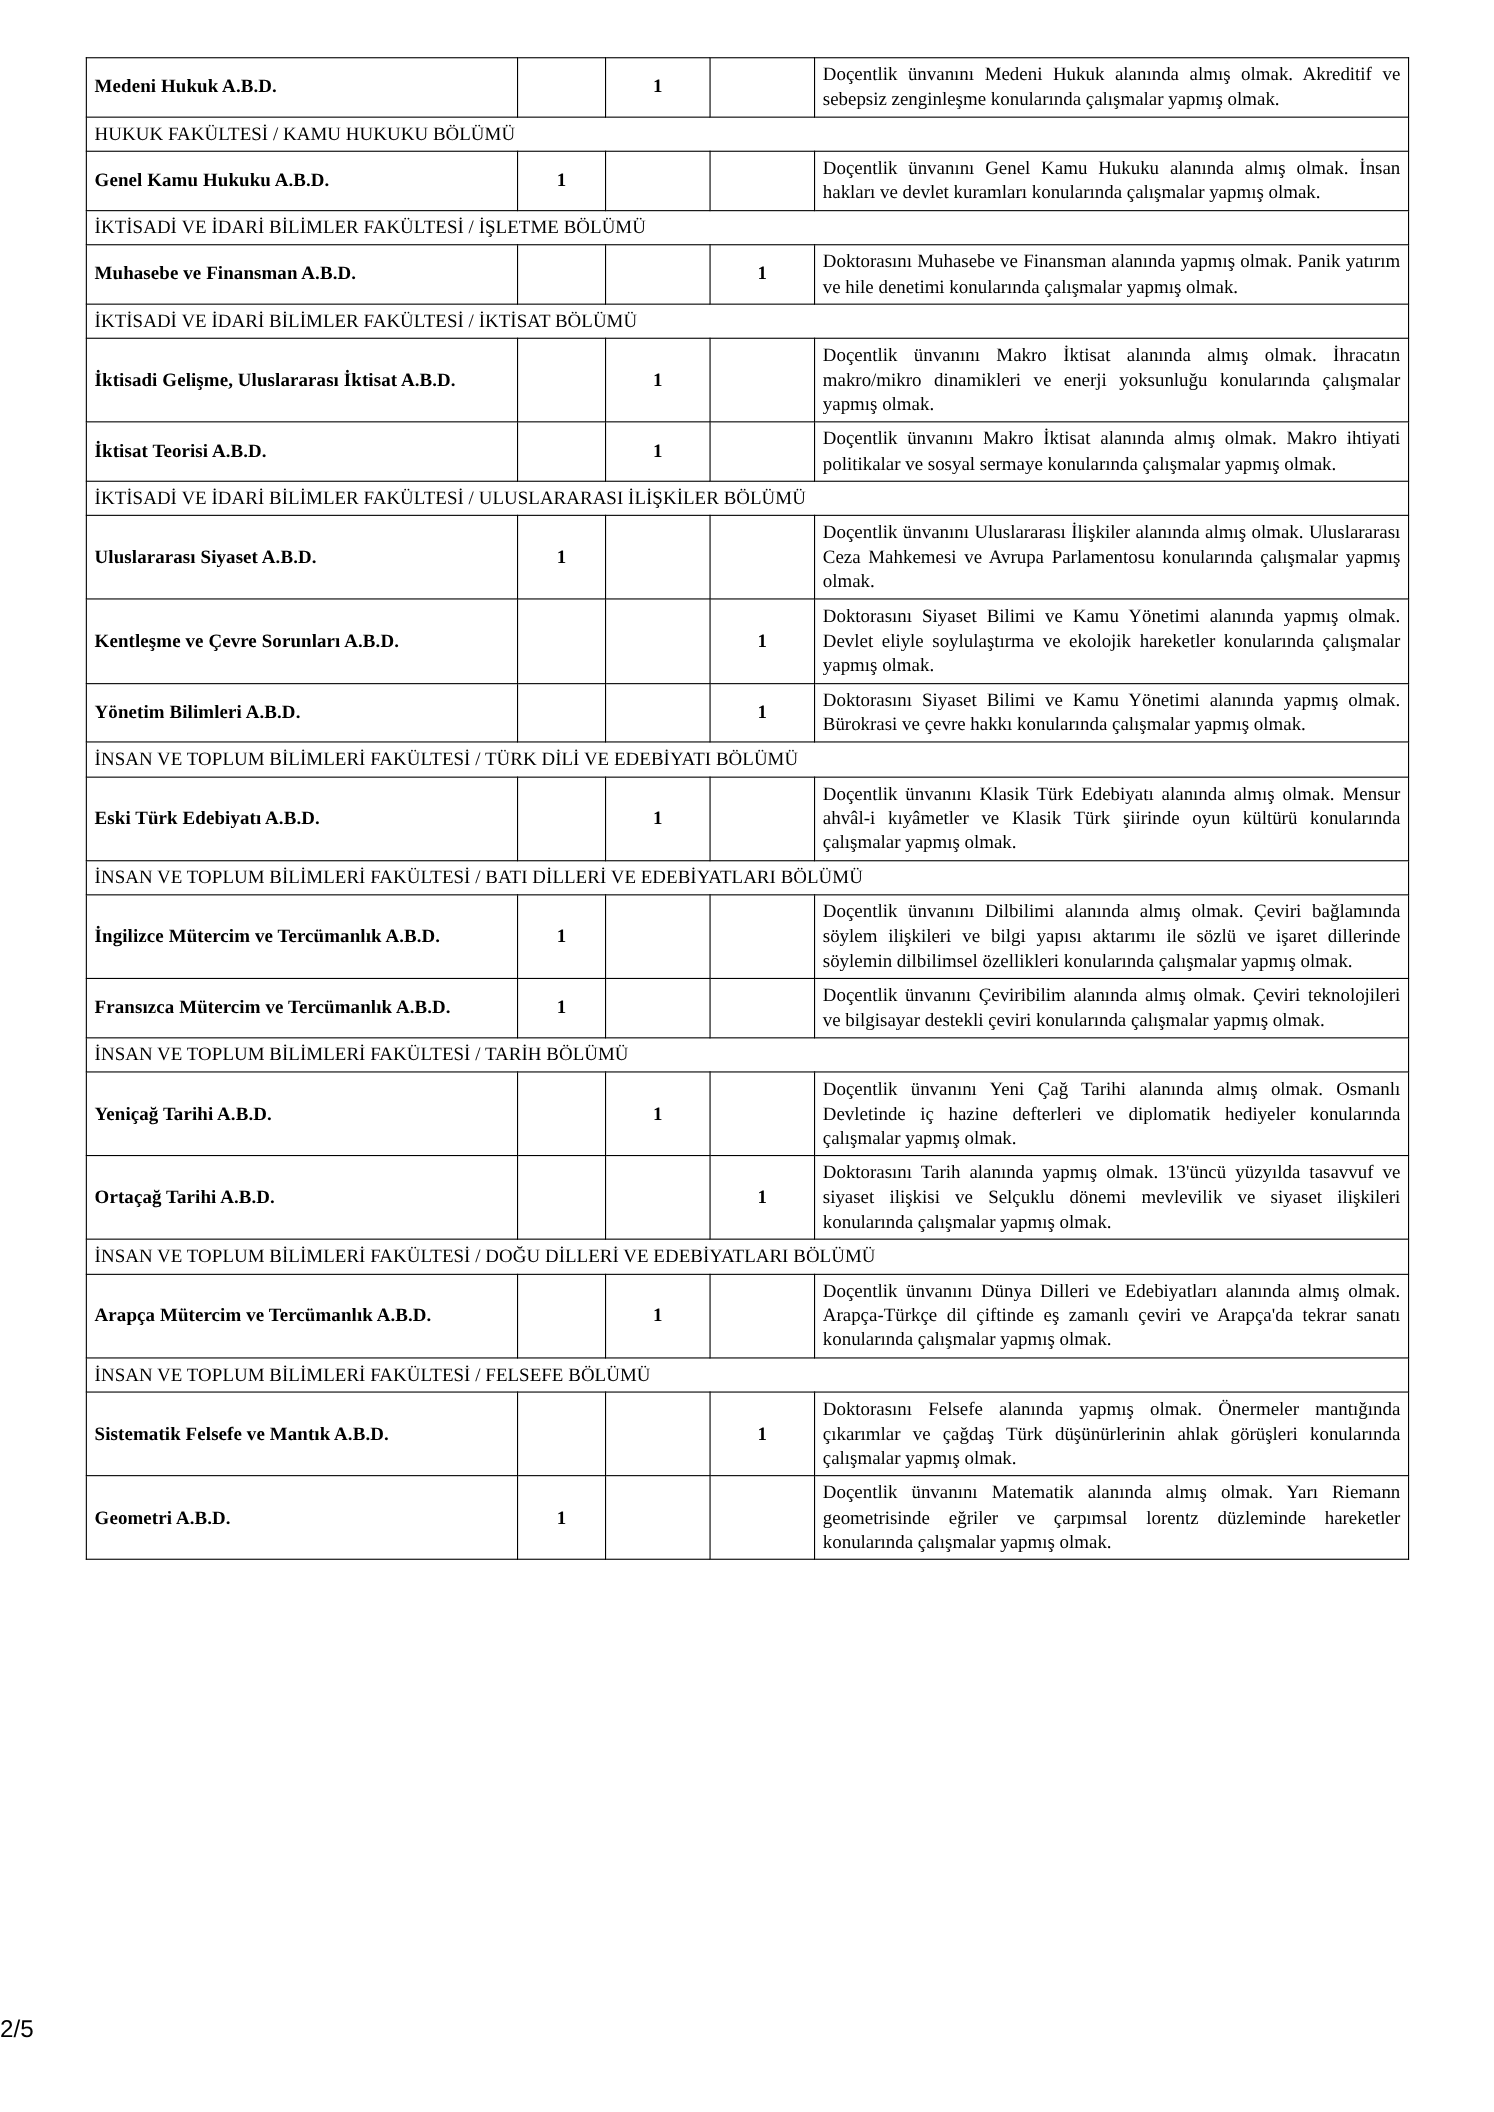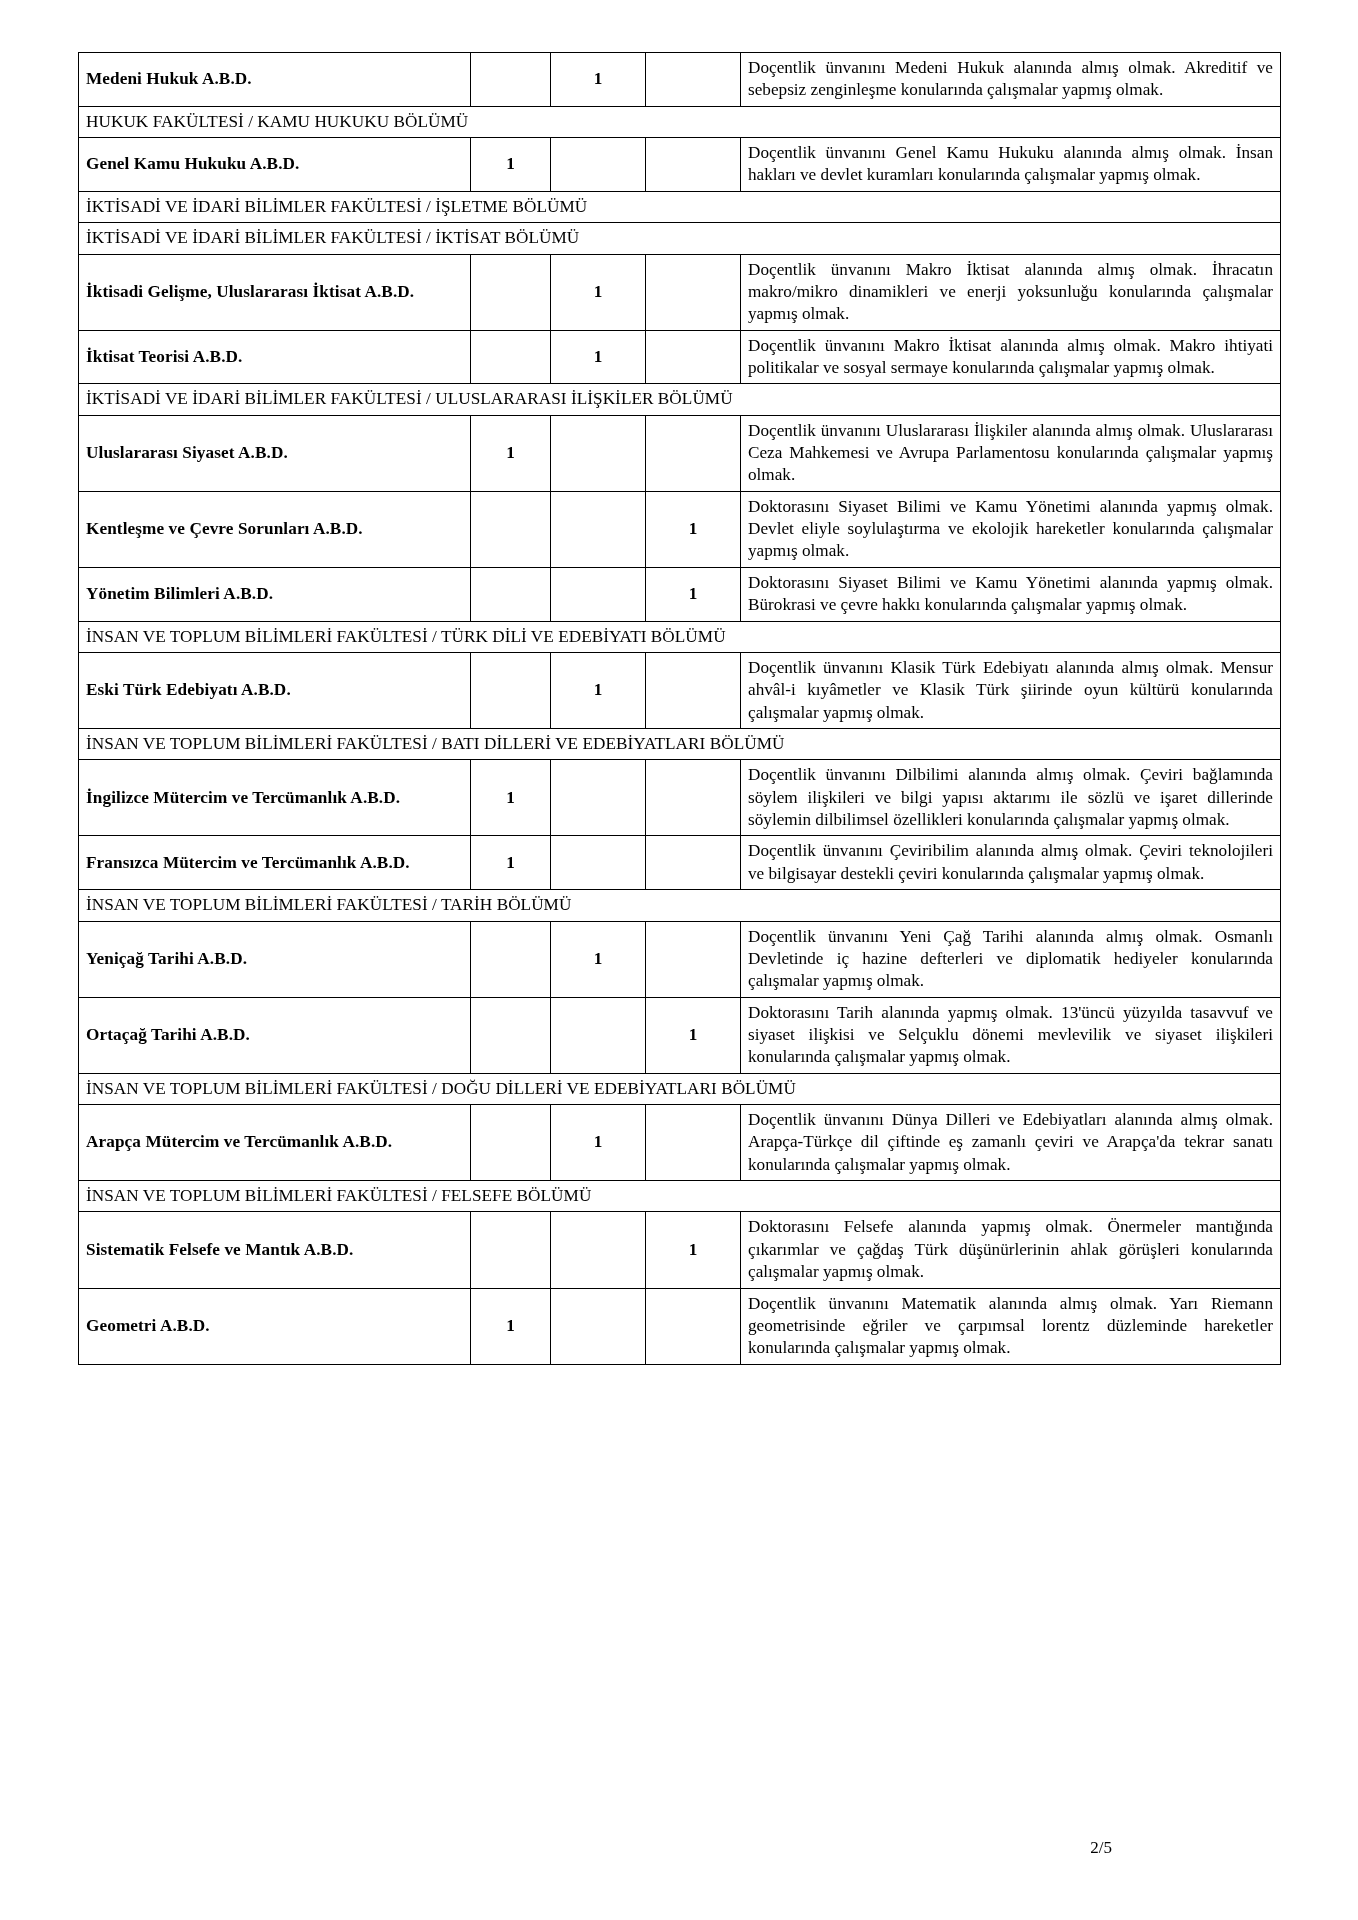--- a/index.html
+++ b/index.html
@@ -61,23 +61,23 @@
     font-size: 17.4px;
     padding: 5px 9px;
     letter-spacing: 0.05px;
     margin-left: 29px;
   }
   .footer {
     position: absolute;
     left: 0;
     right: 0;
     bottom: 62px;
-    text-align: right;
-    font-size: 17px;
-    font-family: Liberation Serif, serif;
+    text-align: left;
+    font-size: 22px;
+    font-family: Liberation Sans, sans-serif;
   }
 </style>
 </head>
 <body>
 
 <div class="page">
 
   <table class="doc-table">
     <colgroup>
       <col class="c-name">
@@ -101,20 +101,27 @@
           <td class="name">Genel Kamu Hukuku A.B.D.</td>
           <td class="num">1</td>
           <td class="num"></td>
           <td class="num"></td>
           <td class="desc">Doçentlik ünvanını Genel Kamu Hukuku alanında almış olmak. İnsan hakları ve devlet kuramları konularında çalışmalar yapmış olmak.</td>
         </tr>
         <tr>
           <td class="section" colspan="5">İKTİSADİ VE İDARİ BİLİMLER FAKÜLTESİ / İŞLETME BÖLÜMÜ</td>
         </tr>
         <tr>
+          <td class="name">Muhasebe ve Finansman A.B.D.</td>
+          <td class="num"></td>
+          <td class="num"></td>
+          <td class="num">1</td>
+          <td class="desc">Doktorasını Muhasebe ve Finansman alanında yapmış olmak. Panik yatırım ve hile denetimi konularında çalışmalar yapmış olmak.</td>
+        </tr>
+        <tr>
           <td class="section" colspan="5">İKTİSADİ VE İDARİ BİLİMLER FAKÜLTESİ / İKTİSAT BÖLÜMÜ</td>
         </tr>
         <tr>
           <td class="name">İktisadi Gelişme, Uluslararası İktisat A.B.D.</td>
           <td class="num"></td>
           <td class="num">1</td>
           <td class="num"></td>
           <td class="desc">Doçentlik ünvanını Makro İktisat alanında almış olmak. İhracatın makro/mikro dinamikleri ve enerji yoksunluğu konularında çalışmalar yapmış olmak.</td>
         </tr>
         <tr>

